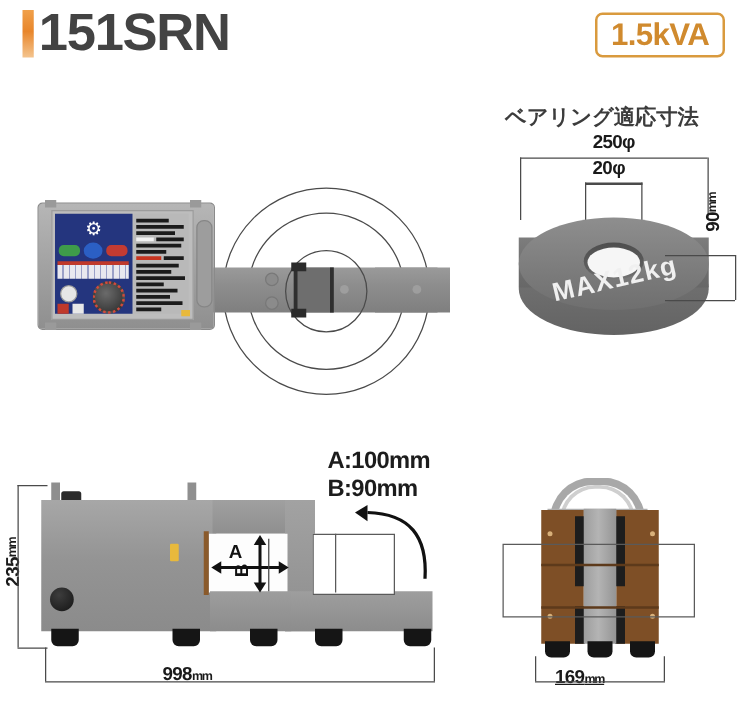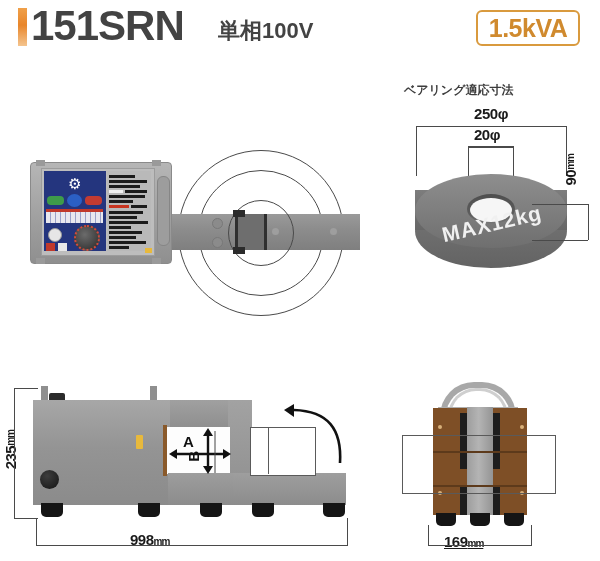--- a/index.html
+++ b/index.html
@@ -122,21 +122,21 @@
   .panel-side-slot{
     position:absolute;left:157px;top:114px;width:11px;height:68px;border-radius:6px;
     background:#9d9d9d;border:1px solid #868686;
   }
   .panel-foot{position:absolute;width:9px;height:6px;background:#9a9a9a;}
   .panel-yellow{position:absolute;left:145px;top:186px;width:7px;height:5px;background:#e8b93c;}
 
   
   .bearing{position:absolute;left:392px;top:82px;width:208px;height:205px;}
   .bearing-title{
-    position:absolute;left:12px;top:0px;font-size:12px;font-weight:bold;
+    position:absolute;left:12px;top:0px;font-size:17px;font-weight:bold;
     color:#3c3c3c;letter-spacing:0px;white-space:nowrap;
   }
   .b-dim-250{position:absolute;left:44px;top:23px;width:110px;text-align:center;}
   .b-dim-20{position:absolute;left:60px;top:44px;width:70px;text-align:center;}
   .b-dim-90{position:absolute;left:170px;top:72px;}
   .ring-outer{
     position:absolute;left:23px;top:92px;width:152px;height:74px;border-radius:50%;
     background:linear-gradient(180deg,#8e8e8e 0%,#7b7b7b 60%,#6f6f6f 100%);
   }
   .ring-body{
@@ -247,21 +247,20 @@
   .fv-bolt{position:absolute;width:7px;height:7px;border-radius:50%;background:#b9b9b9;}
 </style>
 </head>
 <body>
 
 <div class="sheet">
 
   <div class="header">
     <div class="accent-bar"></div>
     <div class="model">151SRN</div>
-    <div class="phase">単相100V</div>
     <div class="kva-badge">1.5kVA</div>
   </div>
 
   <div class="topview">
 
     <div class="tv-outer-circle"></div>
     <div class="tv-mid-circle"></div>
 
     <div class="tv-bar"></div>
     <div class="tv-bar-right"></div>
@@ -340,20 +339,24 @@
     <div class="max-text">MAX12kg</div>
 
     <div class="dimline" style="left:140px;top:122px;width:56px;height:1px;"></div>
     <div class="dimline" style="left:140px;top:158px;width:56px;height:1px;"></div>
     <div class="tick" style="left:196px;top:122px;height:36px;"></div>
     <div class="dimtext vert b-dim-90"><span>90</span><span class="unit">mm</span></div>
   </div>
 
   <div class="sideview">
 
+    <div class="ab-text">
+      <span>A:100mm</span><br>
+      <span>B:90mm</span>
+    </div>
 
     <div class="dimtext vert dim-235"><span>235</span><span class="unit">mm</span></div>
     <div class="dimline" style="left:14px;top:33px;height:1px;width:24px;"></div>
     <div class="dimline" style="left:14px;top:163px;height:1px;width:24px;"></div>
     <div class="tick" style="left:14px;top:33px;height:130px;"></div>
 
     <div class="dimtext dim-526"><span>998</span><span class="unit">mm</span></div>
     <div class="dimline" style="left:36px;top:190px;width:312px;height:1px;"></div>
     <div class="tick" style="left:36px;top:163px;height:27px;"></div>
     <div class="tick" style="left:347px;top:163px;height:27px;"></div>

